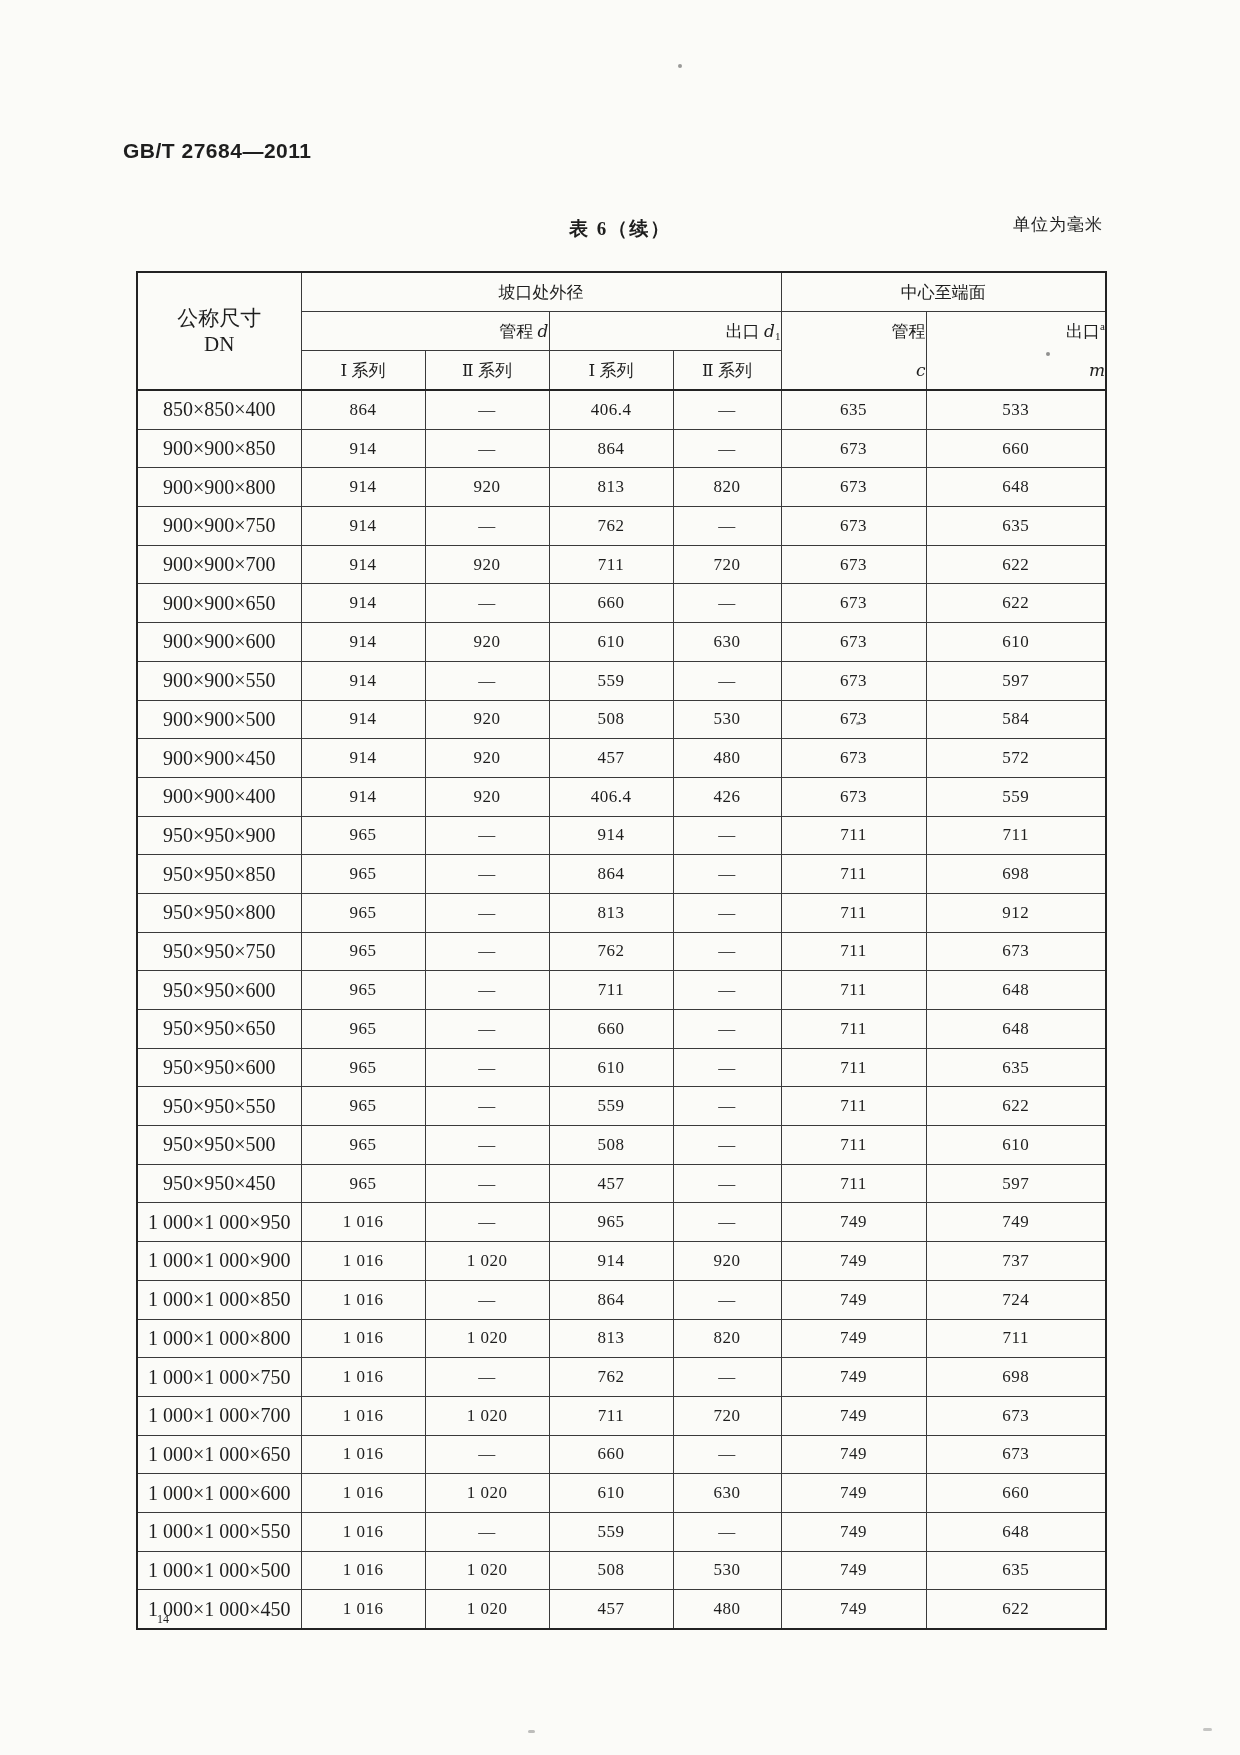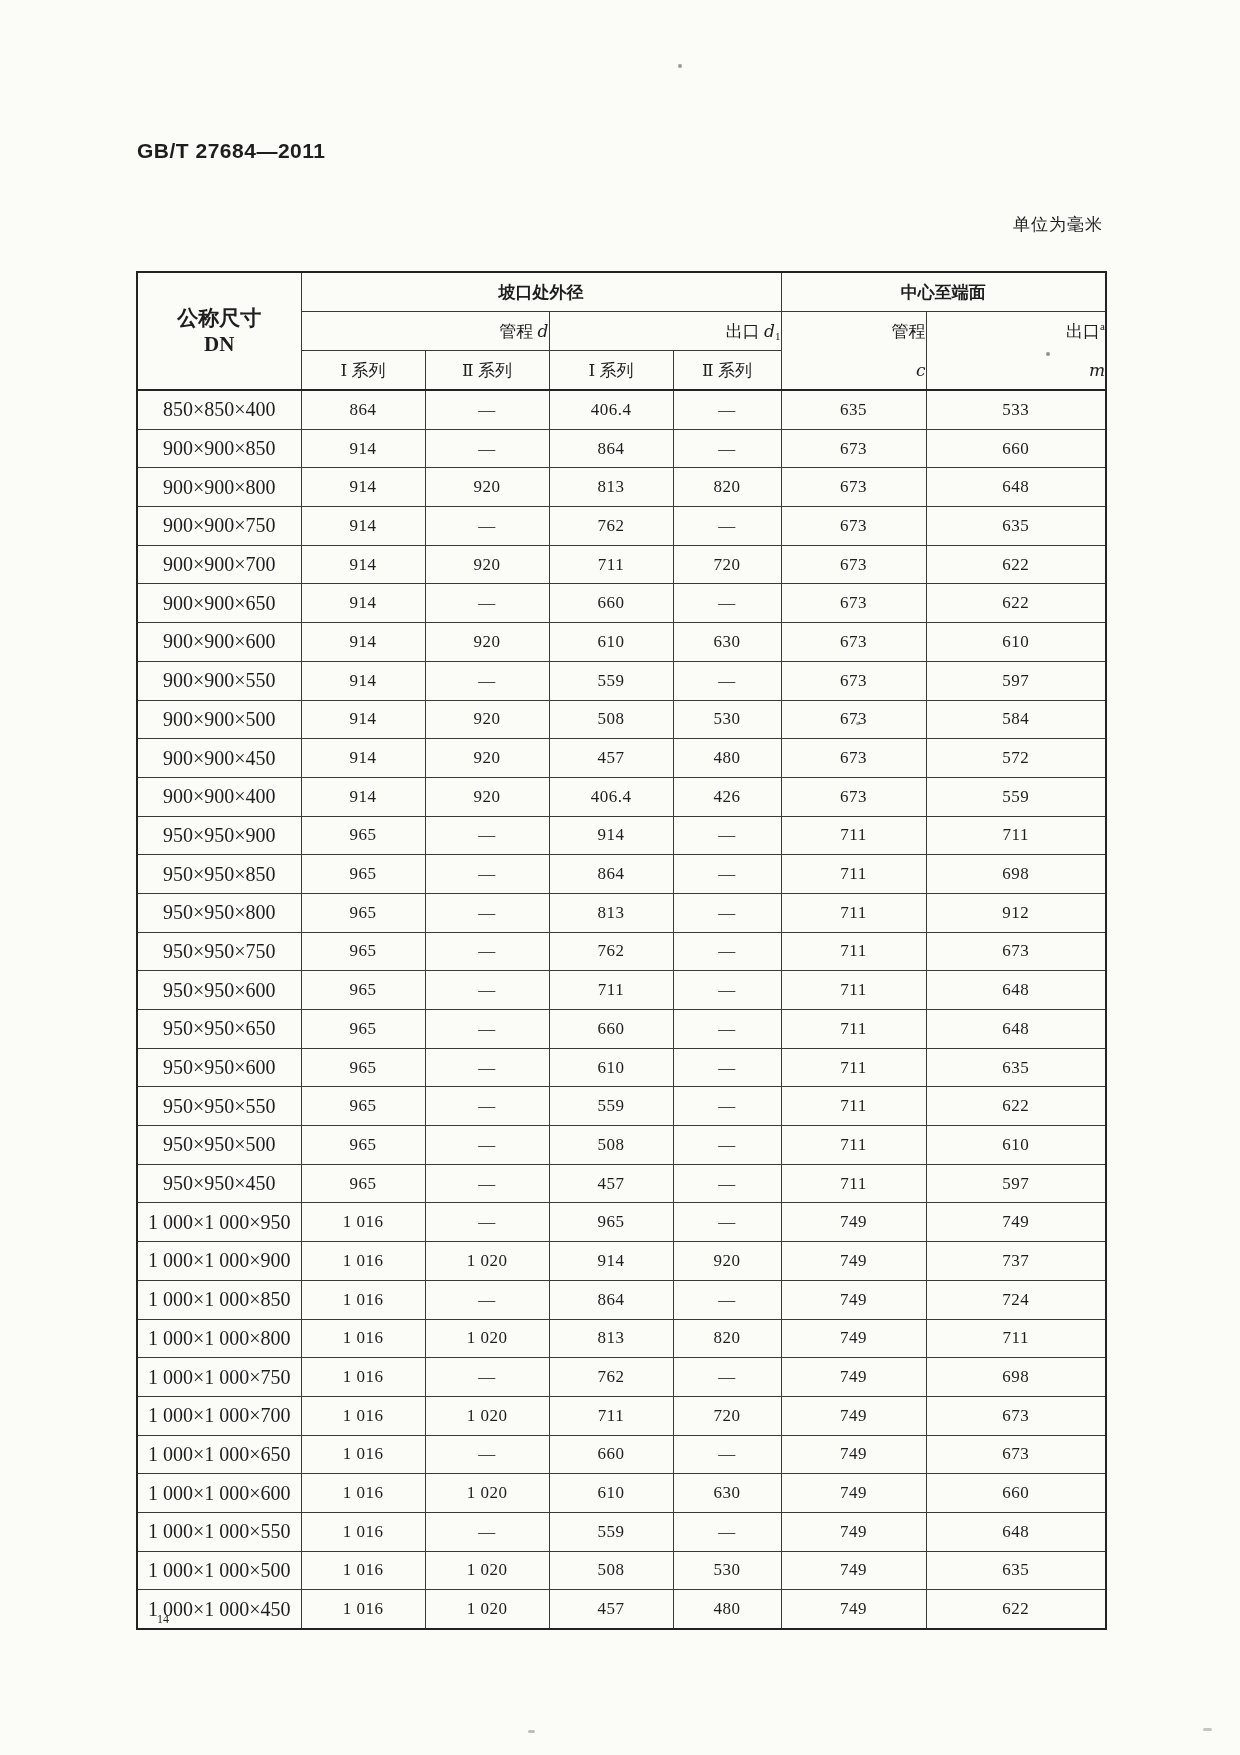--- a/index.html
+++ b/index.html
@@ -6,21 +6,21 @@
   .page {
     position:relative;
     width:1240px; height:1755px;
     margin:0 auto;
     background:#fbfbf8;
     font-family:"Liberation Serif","DejaVu Serif",serif;
     color:#1e1e1e;
     overflow:hidden;
   }
   .doc-number {
-    position:absolute; left:137px; top:139px;
+    position:absolute; left:123px; top:139px;
     font-family:"Liberation Sans","DejaVu Sans",sans-serif;
     font-weight:700; font-size:21px; letter-spacing:.5px;
   }
   .table-title {
     position:absolute; left:0; top:216px; width:1240px;
     text-align:center; font-weight:700; font-size:19px;
     letter-spacing:2px;
   }
   .unit-note {
     position:absolute; top:213px; right:137px;
@@ -32,21 +32,21 @@
     border-collapse:collapse;
     border:2px solid #232323;
   }
   .std-table th, .std-table td {
     border:1px solid #3a3a3a;
     text-align:center; vertical-align:middle;
     padding:0; font-weight:400;
     overflow:hidden; white-space:nowrap;
   }
   .std-table thead th { font-size:17px; }
-  .std-table thead tr.group-row th { height:38px;font-weight:bold; }
+  .std-table thead tr.group-row th { height:38px; }
   .std-table thead tr.sub-row th { height:38px;text-align:right; }
   .std-table thead tr.series-row th { height:38px; }
   .hdr-bottom { border-bottom:2px solid #232323 !important; }
   .dn-head div { line-height:26px; font-size:21px; }
   .two-line div { height:38px; line-height:38px; }
   .var {
     font-style:italic;
     font-family:"DejaVu Serif","Liberation Serif",serif;
   }
   .std-table sub { font-size:11px; vertical-align:-3px; line-height:0; }
@@ -68,20 +68,21 @@
   .speck.s4 { left:528px; top:1730px; width:7px; height:3px; opacity:.35; border-radius:2px; }
   .speck.s5 { left:1203px; top:1728px; width:9px; height:3px; opacity:.3; border-radius:2px; }
 </style>
 </head>
 <body>
 
 <div class="page">
 
   <div class="doc-number">GB/T 27684—2011</div>
 
+  <div class="table-title">表 6（续）</div>
 
   <div class="unit-note">单位为毫米</div>
 
   <table class="std-table">
     <colgroup>
       <col style="width:164px">
       <col style="width:124px">
       <col style="width:124px">
       <col style="width:124px">
       <col style="width:108px">

